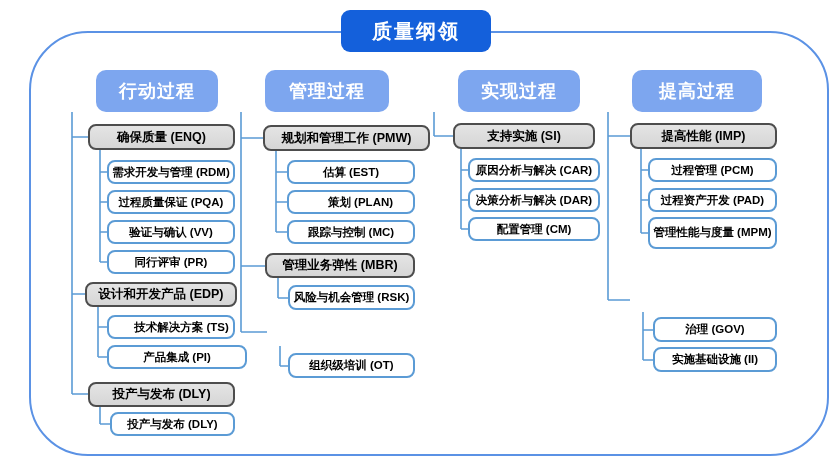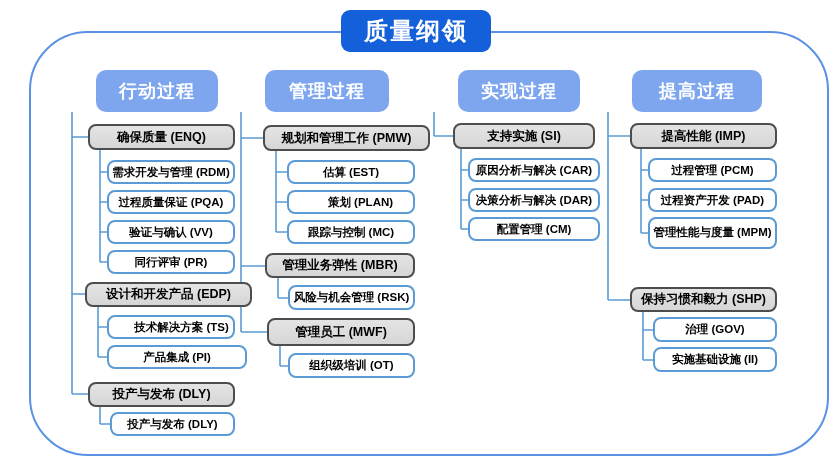--- a/index.html
+++ b/index.html
@@ -5,21 +5,21 @@
   html,body{margin:0;padding:0;background:#ffffff;}
   .stage{
     position:relative;width:839px;height:469px;overflow:hidden;
     font-family:"Liberation Sans","DejaVu Sans",sans-serif;
     background:#ffffff;
   }
   .wires{position:absolute;left:0;top:0;}
   .node{position:absolute;display:flex;align-items:center;justify-content:center;
     box-sizing:border-box;text-align:center;}
   .title-box{
-    background:#1460DB;color:#ffffff;font-weight:bold;font-size:24px;
+    background:#1460DB;color:#ffffff;font-weight:bold;font-size:20px;
     border-radius:9px;letter-spacing:2px;
   }
   .hdr{
     background:#7DA6EF;color:#ffffff;font-weight:bold;font-size:18px;
     border-radius:10px;letter-spacing:1px;margin-left:32px;
   }
   .g{
     background:linear-gradient(#e4e4e4,#d6d6d6);
     border:2px solid #4d4d4d;border-radius:8px;
     color:#000;font-weight:bold;font-size:12.5px;white-space:nowrap;
@@ -63,45 +63,43 @@
   <div class="node hdr" style="left:233px;top:70px;width:124px;height:42px;">管理过程</div>
   <div class="node hdr" style="left:426px;top:70px;width:122px;height:42px;">实现过程</div>
   <div class="node hdr" style="left:600px;top:70px;width:130px;height:42px;">提高过程</div>
 
   <div class="node g" style="left:88px;top:124px;width:147px;height:26px;">确保质量 (ENQ)</div>
   <div class="node w" style="left:107px;top:160px;width:128px;height:24px;">需求开发与管理 (RDM)</div>
   <div class="node w" style="left:107px;top:190px;width:128px;height:24px;">过程质量保证 (PQA)</div>
   <div class="node w" style="left:107px;top:220px;width:128px;height:24px;">验证与确认 (VV)</div>
   <div class="node w" style="left:107px;top:250px;width:128px;height:24px;">同行评审 (PR)</div>
 
-  <div class="node g" style="left:85px;top:282px;width:167px;height:25px;">设计和开发产品 (EDP)</div>
+  <div class="node g" style="left:85px;top:282px;width:152px;height:25px;">设计和开发产品 (EDP)</div>
   <div class="node w" style="left:107px;top:315px;width:128px;height:24px;padding-left:21px;">技术解决方案 (TS)</div>
   <div class="node w" style="left:107px;top:345px;width:140px;height:24px;">产品集成 (PI)</div>
 
   <div class="node g" style="left:88px;top:382px;width:147px;height:25px;">投产与发布 (DLY)</div>
   <div class="node w" style="left:110px;top:412px;width:125px;height:24px;">投产与发布 (DLY)</div>
 
   <div class="node g" style="left:263px;top:125px;width:167px;height:26px;">规划和管理工作 (PMW)</div>
   <div class="node w" style="left:287px;top:160px;width:128px;height:24px;">估算 (EST)</div>
   <div class="node w" style="left:287px;top:190px;width:128px;height:24px;padding-left:19px;">策划 (PLAN)</div>
   <div class="node w" style="left:287px;top:220px;width:128px;height:24px;">跟踪与控制 (MC)</div>
 
   <div class="node g" style="left:265px;top:253px;width:150px;height:25px;">管理业务弹性 (MBR)</div>
   <div class="node w" style="left:288px;top:285px;width:127px;height:25px;">风险与机会管理 (RSK)</div>
 
-  <div class="node g" style="left:267px;top:318px;width:148px;height:28px;">管理员工 (MWF)</div>
   <div class="node w" style="left:288px;top:353px;width:127px;height:25px;">组织级培训 (OT)</div>
 
   <div class="node g" style="left:453px;top:123px;width:142px;height:26px;">支持实施 (SI)</div>
   <div class="node w" style="left:468px;top:158px;width:132px;height:24px;">原因分析与解决 (CAR)</div>
   <div class="node w" style="left:468px;top:188px;width:132px;height:24px;">决策分析与解决 (DAR)</div>
   <div class="node w" style="left:468px;top:217px;width:132px;height:24px;">配置管理 (CM)</div>
 
   <div class="node g" style="left:630px;top:123px;width:147px;height:26px;">提高性能 (IMP)</div>
   <div class="node w" style="left:648px;top:158px;width:129px;height:24px;">过程管理 (PCM)</div>
   <div class="node w" style="left:648px;top:188px;width:129px;height:24px;">过程资产开发 (PAD)</div>
   <div class="node w wrap" style="left:648px;top:217px;width:129px;height:32px;">管理性能与度量 (MPM)</div>
 
-  <div class="node g" style="left:630px;top:287px;width:147px;height:25px;">保持习惯和毅力 (SHP)</div>
   <div class="node w" style="left:653px;top:317px;width:124px;height:25px;">治理 (GOV)</div>
   <div class="node w" style="left:653px;top:347px;width:124px;height:25px;">实施基础设施 (II)</div>
 
 </div>
 
 </body></html>

